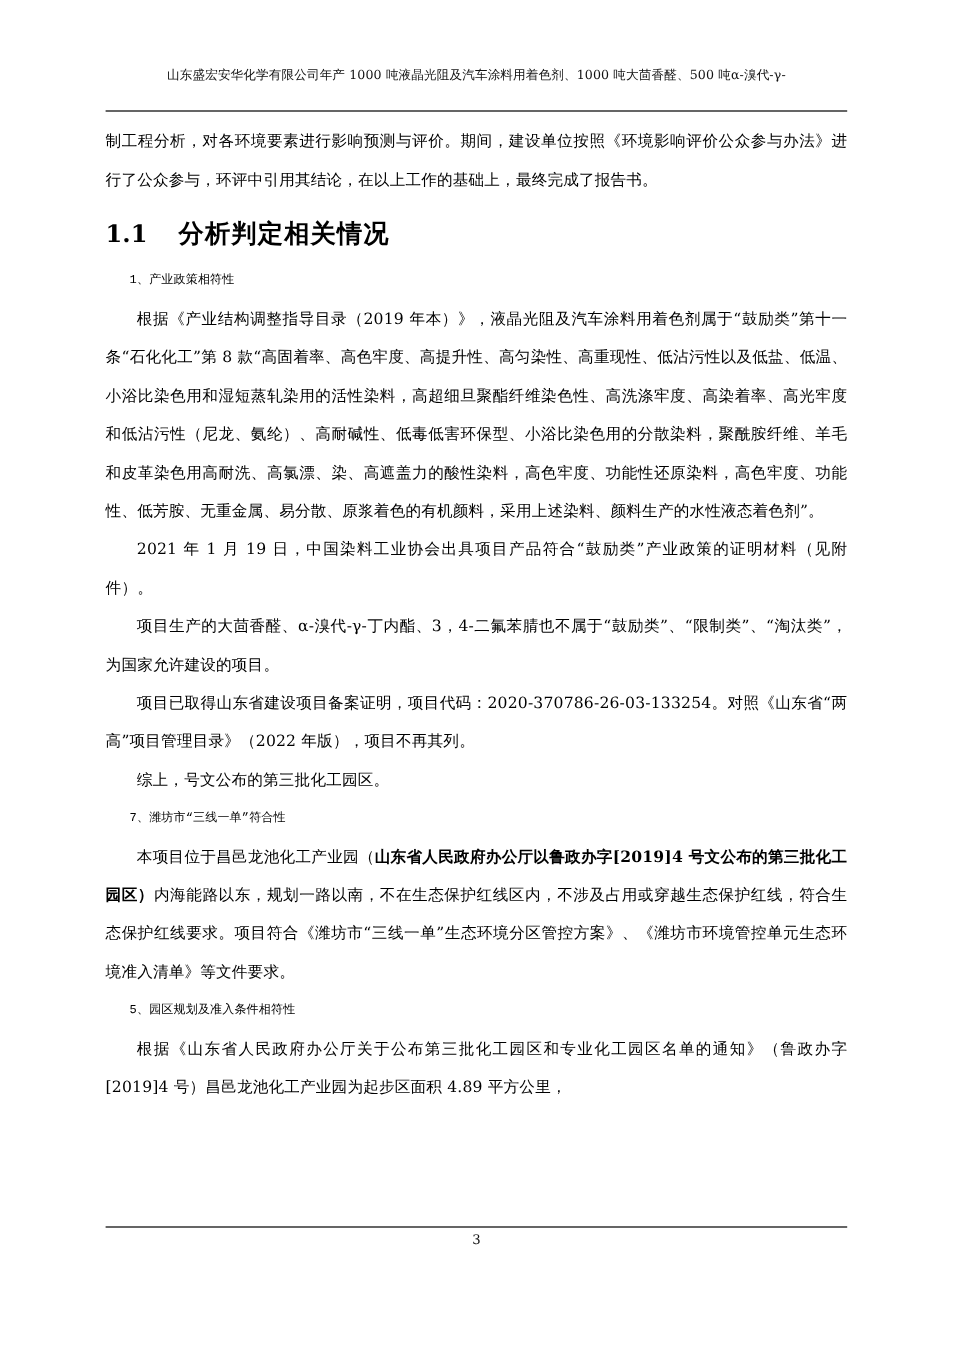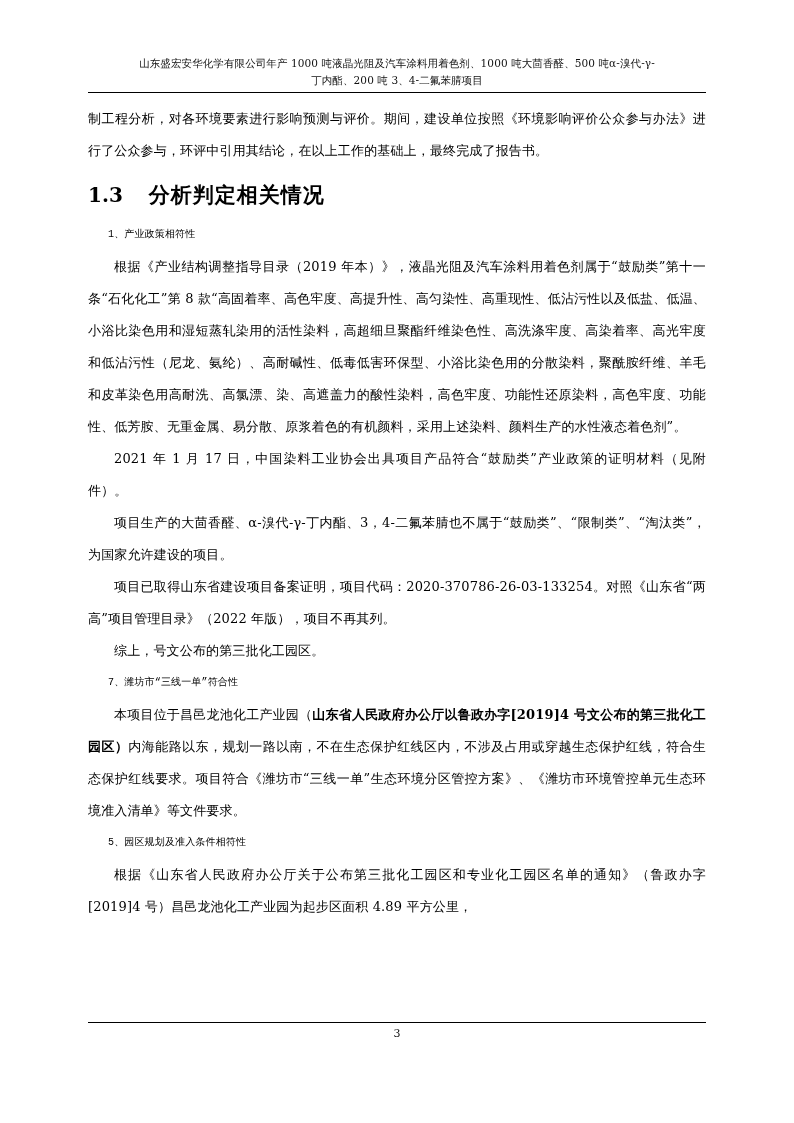--- a/index.html
+++ b/index.html
@@ -123,37 +123,36 @@
     color: #111;
   }
 </style>
 </head>
 <body>
 
 <div class="page">
 
   <div class="header">
     <div class="header-text">山东盛宏安华化学有限公司年产 1000 吨液晶光阻及汽车涂料用着色剂、1000 吨大茴香醛、500 吨α-溴代-γ-</div>
-    <div class="header-text">丁内酯、200 吨 3、4-二氟苯腈项目</div>
   </div>
   <div class="header-rule"></div>
 
   <div class="body-col">
 
     <p class="para noindent">制工程分析，对各环境要素进行影响预测与评价。期间，建设单位按照《环境影响评价公众参与办法》进行了公众参与，环评中引用其结论，在以上工作的基础上，最终完成了报告书。</p>
 
     <div class="h2">
-      <span class="num">1.3</span>
+      <span class="num">1.1</span>
       <span class="title">分析判定相关情况</span>
     </div>
 
     <p class="subitem">1、产业政策相符性</p>
 
     <p class="para">根据《产业结构调整指导目录（2019 年本）》，液晶光阻及汽车涂料用着色剂属于“鼓励类”第十一条“石化化工”第 8 款“高固着率、高色牢度、高提升性、高匀染性、高重现性、低沾污性以及低盐、低温、小浴比染色用和湿短蒸轧染用的活性染料，高超细旦聚酯纤维染色性、高洗涤牢度、高染着率、高光牢度和低沾污性（尼龙、氨纶）、高耐碱性、低毒低害环保型、小浴比染色用的分散染料，聚酰胺纤维、羊毛和皮革染色用高耐洗、高氯漂、染、高遮盖力的酸性染料，高色牢度、功能性还原染料，高色牢度、功能性、低芳胺、无重金属、易分散、原浆着色的有机颜料，采用上述染料、颜料生产的水性液态着色剂”。</p>
-    <p class="para">2021 年 1 月 17 日，中国染料工业协会出具项目产品符合“鼓励类”产业政策的证明材料（见附件）。</p>
+    <p class="para">2021 年 1 月 19 日，中国染料工业协会出具项目产品符合“鼓励类”产业政策的证明材料（见附件）。</p>
     <p class="para">项目生产的大茴香醛、α-溴代-γ-丁内酯、3，4-二氟苯腈也不属于“鼓励类”、“限制类”、“淘汰类”，为国家允许建设的项目。</p>
     <p class="para">项目已取得山东省建设项目备案证明，项目代码：2020-370786-26-03-133254。对照《山东省“两高”项目管理目录》（2022 年版），项目不再其列。</p>
     <p class="para">综上，号文公布的第三批化工园区。</p>
 
     <p class="subitem">7、潍坊市“三线一单”符合性</p>
 
     <p class="para"><span>本项目位于昌邑龙池化工产业园（</span><span class="bold">山东省人民政府办公厅以鲁政办字[2019]4 号文公布的第三批化工园区）</span><span>内海能路以东，规划一路以南，不在生态保护红线区内，不涉及占用或穿越生态保护红线，符合生态保护红线要求。项目符合《潍坊市“三线一单”生态环境分区管控方案》、《潍坊市环境管控单元生态环境准入清单》等文件要求。</span></p>
 
     <p class="subitem">5、园区规划及准入条件相符性</p>
 

